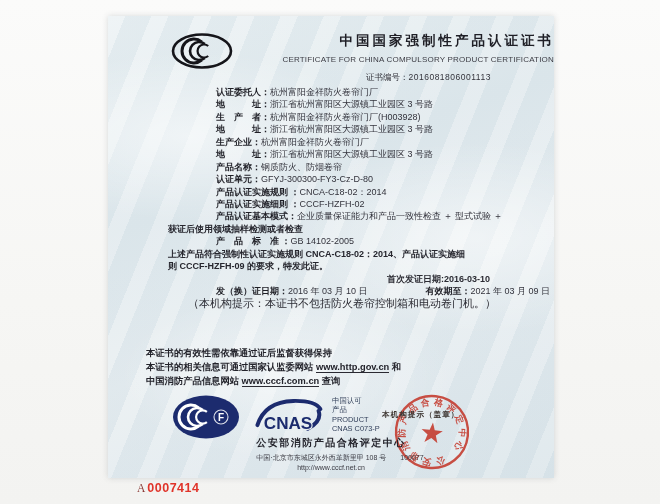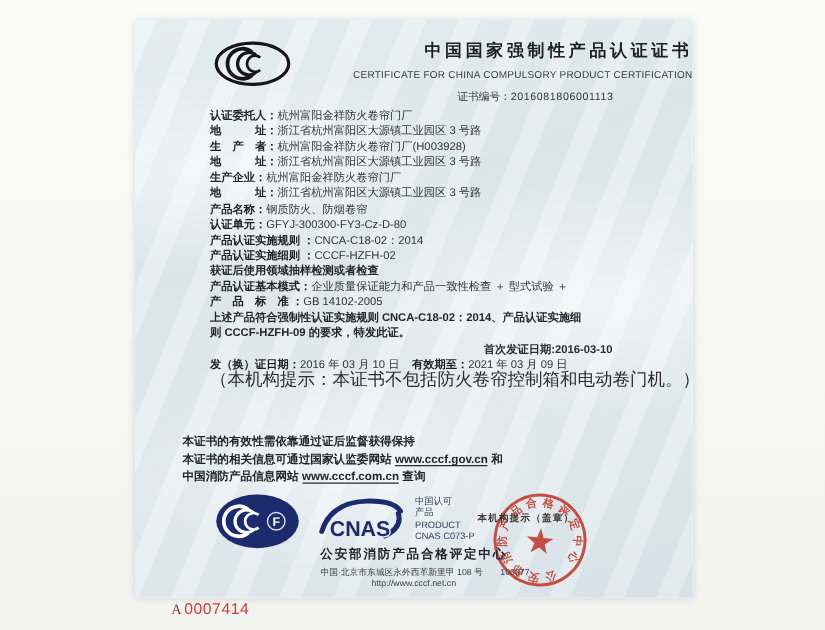--- a/index.html
+++ b/index.html
@@ -22,46 +22,46 @@
   
   .ccc-top{position:absolute;left:62px;top:16px;width:64px;height:38px;}
   .head{position:absolute;left:90px;right:0;top:16px;text-align:right;}
   .title{font-size:13.5px;font-weight:bold;letter-spacing:3px;color:#1f1f26;}
   .subtitle{margin-top:5px;font-size:8px;color:#3c3c44;letter-spacing:.2px;}
   .certno{position:absolute;left:258px;top:56px;font-size:8.5px;color:#33333b;}
   .certno .num{letter-spacing:.5px;}
   
   .fields{position:absolute;left:60px;top:70px;width:348px;}
   .row{height:12.45px;line-height:12.45px;font-size:9px;white-space:nowrap;color:#2c2c34;}
-  .row .lb{font-weight:bold;color:#1f1f26;}
+  .row .lb{font-weight:bold;color:#1f1f26;margin-left:48px;}
   .row .val{color:#33333c;}
   .row.indent{padding-left:27px;}
   .row.para{font-weight:600;color:#26262e;}
   .row.cdate{width:100%;text-align:right;transform:translateX(-26px);font-weight:bold;}
-  .row.cnote{width:100%;text-align:left;font-size:14px;}
+  .row.cnote{width:100%;text-align:center;font-size:11px;}
   .row .gap{display:inline-block;width:10px;}
   
   .notice{position:absolute;left:0;right:0;top:330px;text-align:left;padding-left:38px;}
   .notice div{font-size:9.3px;font-weight:bold;color:#23232b;line-height:14px;}
   .notice .url{border-bottom:1px solid #2a2a32;padding-bottom:0px;}
   
   .cccf-logo{position:absolute;left:62px;top:378px;width:74px;height:46px;}
   .cnas-logo{position:absolute;left:144px;top:382px;width:72px;height:40px;}
   .accred{position:absolute;left:224px;top:380px;font-size:7.4px;line-height:9.4px;color:#33405a;text-align:left;}
   
   .seal{position:absolute;left:284px;top:374px;width:80px;height:84px;opacity:.88;transform:rotate(6deg);}
   .seal-label{position:absolute;left:274px;top:394px;width:150px;font-size:7.6px;letter-spacing:1px;color:#3c3430;font-weight:bold;z-index:5;}
   .issuer-name{position:absolute;left:0;right:0;top:420px;text-align:center;font-size:10px;font-weight:bold;letter-spacing:1.5px;color:#23232b;}
   .issuer-addr{position:absolute;left:0;right:0;top:437px;text-align:center;padding-left:18px;font-size:7px;color:#3a3a42;}
   .issuer-addr .pc{margin-left:14px;}
   .issuer-site{position:absolute;left:0;right:0;top:448px;text-align:center;font-size:7px;color:#3a3a42;}
   
   .serial{position:absolute;left:137px;top:478px;height:14px;}
   .serial .pfx{font-family:"Liberation Serif","DejaVu Serif",serif;font-size:11.5px;color:#8b3a36;margin-right:2px;}
-  .serial .digits{font-size:12.5px;font-weight:normal;color:#e0342a;letter-spacing:.5px;}
+  .serial .digits{font-size:12.5px;font-weight:bold;color:#e0342a;letter-spacing:.5px;}
 </style>
 </head>
 <body>
 
 <div class="paper">
 
   <svg class="ccc-top" viewBox="0 0 64 38">
     <ellipse cx="32" cy="19" rx="29" ry="16.5" fill="none" stroke="#15151a" stroke-width="2.6"></ellipse>
     <path d="M31.7,9.8 A12,12 0 1 0 31.7,28.2" fill="none" stroke="#15151a" stroke-width="3"></path>
     <path d="M34.8,12.1 A9,9 0 1 0 34.8,25.9" fill="none" stroke="#15151a" stroke-width="2.6"></path>
@@ -80,33 +80,33 @@
     <div class="row"><span class="lb">认证委托人：</span><span class="val">杭州富阳金祥防火卷帘门厂</span></div>
     <div class="row"><span class="lb">地　　　址：</span><span class="val">浙江省杭州富阳区大源镇工业园区 3 号路</span></div>
     <div class="row"><span class="lb">生　产　者：</span><span class="val">杭州富阳金祥防火卷帘门厂(H003928)</span></div>
     <div class="row"><span class="lb">地　　　址：</span><span class="val">浙江省杭州富阳区大源镇工业园区 3 号路</span></div>
     <div class="row"><span class="lb">生产企业：</span><span class="val">杭州富阳金祥防火卷帘门厂</span></div>
     <div class="row"><span class="lb">地　　　址：</span><span class="val">浙江省杭州富阳区大源镇工业园区 3 号路</span></div>
     <div class="row"><span class="lb">产品名称：</span><span class="val">钢质防火、防烟卷帘</span></div>
     <div class="row"><span class="lb">认证单元：</span><span class="val">GFYJ-300300-FY3-Cz-D-80</span></div>
     <div class="row"><span class="lb">产品认证实施规则 ：</span><span class="val">CNCA-C18-02：2014</span></div>
     <div class="row"><span class="lb">产品认证实施细则 ：</span><span class="val">CCCF-HZFH-02</span></div>
+    <div class="row"><span class="lb">产品认证基本模式：</span><span class="val">企业质量保证能力和产品一致性检查 ＋ 型式试验 ＋</span></div>
     <div class="row para">获证后使用领域抽样检测或者检查</div>
-    <div class="row"><span class="lb">产品认证基本模式：</span><span class="val">企业质量保证能力和产品一致性检查 ＋ 型式试验 ＋</span></div>
     <div class="row"><span class="lb">产　品　标　准 ：</span><span class="val">GB 14102-2005</span></div>
     <div class="row para">上述产品符合强制性认证实施规则 CNCA-C18-02：2014、产品认证实施细</div>
     <div class="row para">则 CCCF-HZFH-09 的要求，特发此证。</div>
     <div class="row cdate">首次发证日期:2016-03-10</div>
     <div class="row"><span class="lb">发（换）证日期：</span><span class="val">2016 年 03 月 10 日</span><span class="gap"></span><span class="lb">有效期至：</span><span class="val">2021 年 03 月 09 日</span></div>
     <div class="row cnote">（本机构提示：本证书不包括防火卷帘控制箱和电动卷门机。）</div>
   </div>
 
   <div class="notice">
     <div>本证书的有效性需依靠通过证后监督获得保持</div>
-    <div><span>本证书的相关信息可通过国家认监委网站 </span><span class="url">www.cccf.gov.cn</span><span> 和</span></div>
+    <div><span>本证书的相关信息可通过国家认监委网站 </span><span class="url">www.http.gov.cn</span><span> 和</span></div>
     <div><span>中国消防产品信息网站 </span><span class="url">www.cccf.com.cn</span><span> 查询</span></div>
   </div>
 
   <svg class="cccf-logo" viewBox="0 0 74 46">
     <ellipse cx="36" cy="23" rx="33" ry="21.5" fill="#1c2b6e"></ellipse>
     <path d="M28.7,13.8 A12,12 0 1 0 28.7,32.2" fill="none" stroke="#ffffff" stroke-width="3"></path>
     <path d="M32.8,16.1 A9,9 0 1 0 32.8,29.9" fill="none" stroke="#ffffff" stroke-width="2.6"></path>
     <path d="M36.9,17.9 A6.6,6.6 0 1 0 36.9,28.1" fill="none" stroke="#ffffff" stroke-width="2.2"></path>
     <circle cx="51" cy="23" r="7" fill="none" stroke="#ffffff" stroke-width="1.1" opacity=".85"></circle>
     <text x="51" y="27" text-anchor="middle" font-size="10" font-weight="bold" fill="#ffffff">F</text>

